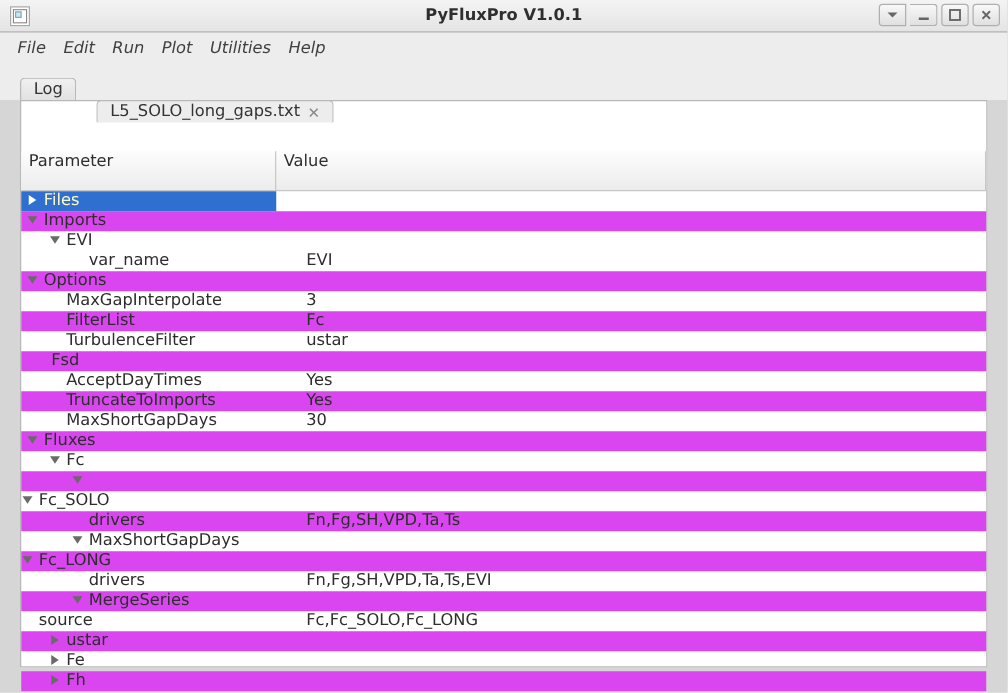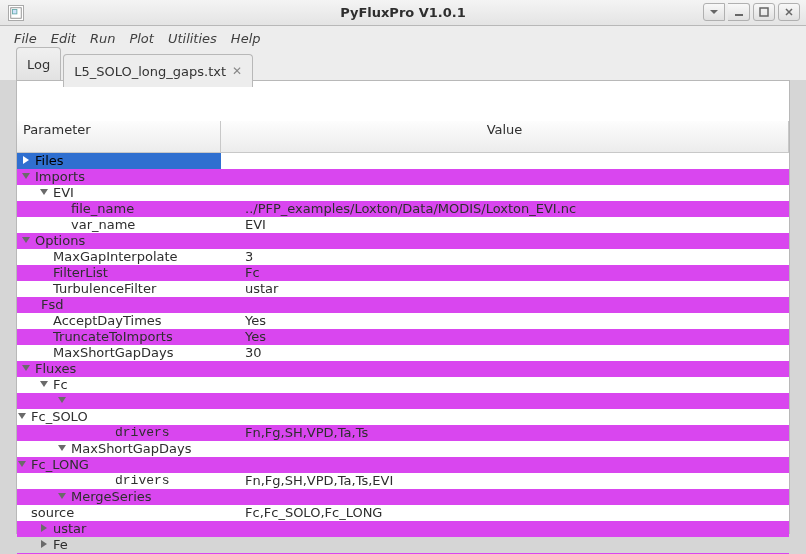--- a/index.html
+++ b/index.html
@@ -77,32 +77,32 @@
     padding-left: 16px;
     height: 28px;
     background: #ededed;
   }
   .tab {
     border: 1px solid #b8b8b8;
     background: linear-gradient(to bottom, #f0f0f0, #e2e2e2);
     border-bottom: none;
     border-radius: 4px 4px 0 0;
     padding: 4px 10px;
-    margin-right: 2px;
+    margin-right: 16px;
     display: flex;
     align-items: center;
     gap: 6px;
     font-size: 13px;
     color: #333;
-    height: 33px;
+    height: 18px;
   }
   .tab.active {
     background: #ededed;
     position: relative;
-    top: 7px;
+    top: 18px;
   }
   .tab .close-x {
     font-size: 12px;
     color: #888;
     font-weight: bold;
   }
 
   
   .content-frame {
     margin: 0 16px 16px 16px;
@@ -118,21 +118,21 @@
     border-bottom: 1px solid #c8c8c8;
     height: 32px;
     font-size: 13px;
     margin-top: 40px;
   }
   .colheaders .col {
     padding: 1px 6px;
     border-right: 1px solid #c8c8c8;
   }
   .col-param { width: 204px; }
-  .col-value { flex: 1; text-align: center; }
+  .col-value { flex: 1; }
 
   
   .tree {
     font-size: 13px;
     line-height: 16px;
   }
   .row {
     display: flex;
     height: 16px;
     align-items: center;
@@ -151,36 +151,36 @@
     padding-left: 24px;
     height: 100%;
     display: flex;
     align-items: center;
   }
   .row.selected .cell-param {
     background: #2f6fd0;
     color: #fff;
   }
   .row.selected .arrow path { fill: #fff; }
-  .row.selected .cell-param .lbl { color: #000000; }
+  .row.selected .cell-param .lbl { color: #fef9c3; }
 
   .arrow {
     width: 12px; height: 12px;
     display: inline-block;
     flex: 0 0 12px;
   }
   .arrow svg { width: 10px; height: 10px; display:block; }
   .arrow path { fill: #6a6a6a; }
   .spacer { display:inline-block; flex:0 0 12px; width:12px; }
 
   .indent0 { padding-left: 4px; }
   .indent1 { padding-left: 22px; }
   .indent2 { padding-left: 40px; }
   .indent3 { }
-  .indent4 { padding-left: 84px; font-family: Liberation Mono, monospace; }
+  .indent4 { padding-left: 40px; }
 
   .lbl { padding-left: 2px; }
 </style>
 </head>
 <body>
 
 <div class="titlebar">
   <div class="appicon">
     <svg viewBox="0 0 16 16">
         <rect x="2" y="2" width="12" height="12" fill="#fff" stroke="#888"></rect>
@@ -268,29 +268,20 @@
         <span class="arrow">
             <svg viewBox="0 0 10 10">
               <path d="M1 2 L9 2 L5 8 Z"></path>
             </svg>
           </span>
         <span class="lbl">EVI</span>
       </div>
       <div class="cell-value"></div>
     </div>
 
-    <div class="row striped">
-      <div class="cell-param indent2">
-          <span class="spacer"></span>
-          <span class="lbl">file_name</span>
-        </div>
-      <div class="cell-value">
-          <span>../PFP_examples/Loxton/Data/MODIS/Loxton_EVI.nc</span>
-        </div>
-    </div>
 
     <div class="row">
       <div class="cell-param indent2">
           <span class="spacer"></span>
           <span class="lbl">var_name</span>
         </div>
       <div class="cell-value">
           <span>EVI</span>
         </div>
     </div>

